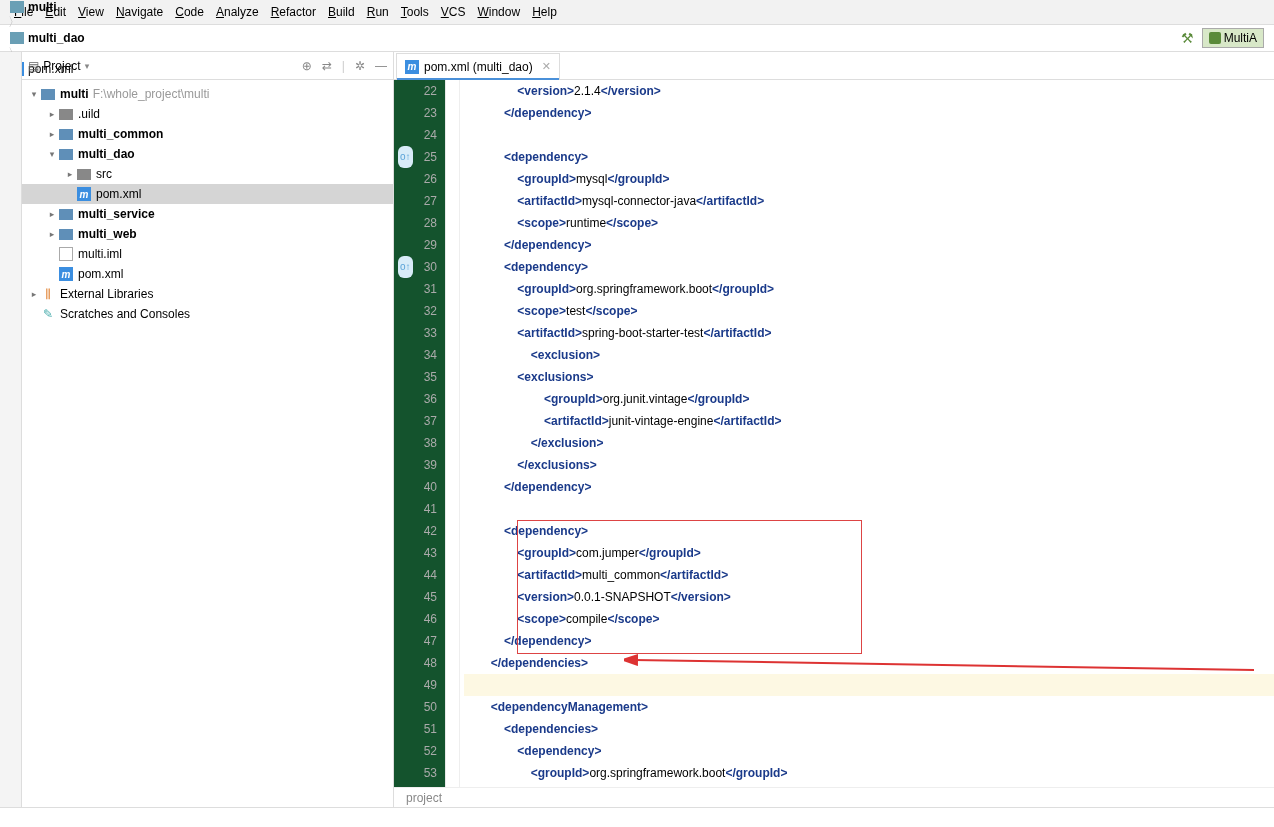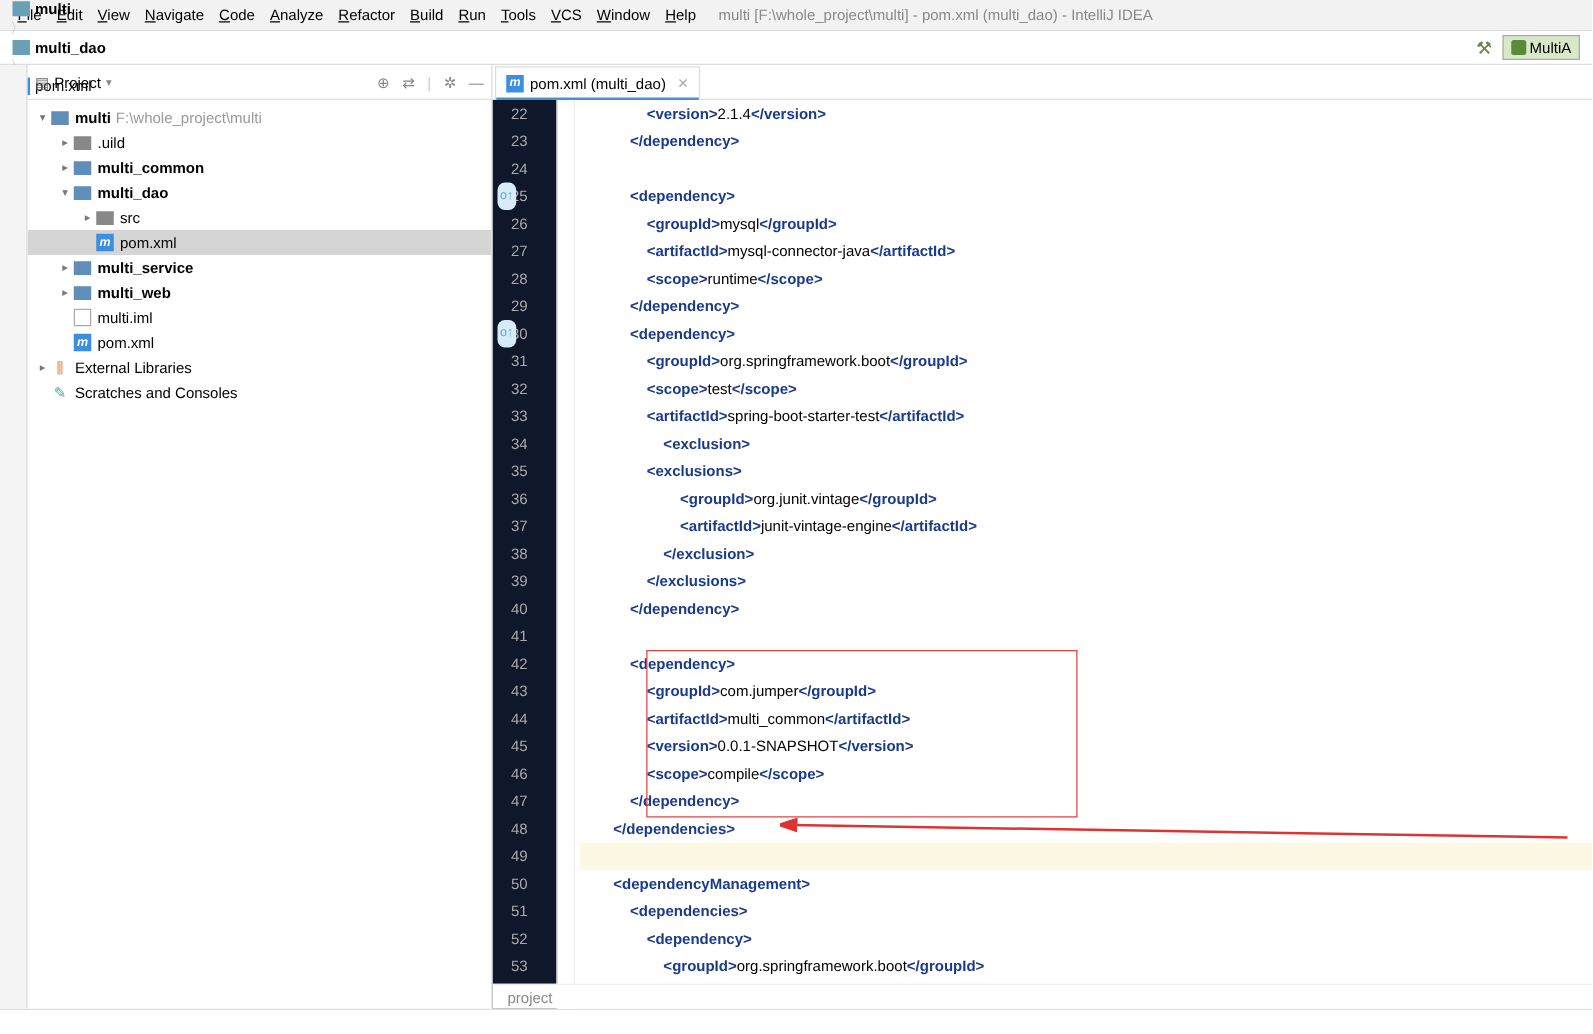--- a/index.html
+++ b/index.html
@@ -36,41 +36,40 @@
 .tree-row .label { }
 .tree-row .path { color:#999; margin-left:4px; }
 .tree-row.selected { background:#d5d5d5; }
 .tree-row.bold .label { font-weight:bold; }
 .editor-area { flex:1; display:flex; flex-direction:column; position:relative; }
 .tab-bar { height:28px; display:flex; align-items:flex-end; border-bottom:1px solid #ddd; padding-left:2px; }
 .tab { height:26px; display:flex; align-items:center; gap:5px; padding:0 8px; border:1px solid #ddd; border-bottom:none; background:#fff; position:relative; }
 .tab.active::after { content:""; position:absolute; left:0; right:0; bottom:-1px; height:2px; background:#4a90d9; }
 .tab .close { color:#aaa; margin-left:4px; font-size:11px; }
 .code-wrap { flex:1; display:flex; overflow:hidden; position:relative; }
-.gutter { width:52px; background:#0f172a; text-align:center; color:#aaa; font-family:Consolas,monospace; font-size:12px; padding-top:0; border-right:1px solid #e8e8e8; }
+.gutter { width:52px; background:#14532d; text-align:right; color:#aaa; font-family:Consolas,monospace; font-size:12px; padding-top:0; border-right:1px solid #e8e8e8; }
 .gutter .ln { height:22px; line-height:22px; padding-right:8px; position:relative; }
 .gutter .ln.mark::before { content:"o↑"; position:absolute; left:4px; color:#5aa3d8; font-size:10px; background:#d8ecf8; border-radius:6px; padding:0 2px; }
 .code { flex:1; font-family:Consolas,monospace; font-size:13px; line-height:22px; overflow:hidden; position:relative; padding-left:4px; }
 .code .line { height:22px; white-space:pre; }
 .code .line.hl { background:#fdf8e3; }
 .tagname { color:#1a3a8a; font-weight:bold; }
 .angle { color:#1a3a8a; font-weight:bold; }
 .text { color:#000; }
 .fold-bar { width:14px; border-right:1px solid #eee; background:#fff; }
 .red-box { position:absolute; border:1px solid #d44; pointer-events:none; }
 .red-arrow2 { position:absolute; pointer-events:none; }
 .footer { height:20px; border-top:1px solid #ddd; display:flex; align-items:center; padding:0 8px; color:#888; font-size:11px; }
 .breadcrumb-bottom { position:absolute; bottom:0; left:0; right:0; height:20px; display:flex; align-items:center; padding-left:12px; color:#888; border-top:1px solid #eee; background:#fff; }
 </style>
 </head>
 <body>
 
 <div class="menubar">
   <span id="menus"><span class="menu-item"><u>F</u>ile</span><span class="menu-item"><u>E</u>dit</span><span class="menu-item"><u>V</u>iew</span><span class="menu-item"><u>N</u>avigate</span><span class="menu-item"><u>C</u>ode</span><span class="menu-item"><u>A</u>nalyze</span><span class="menu-item"><u>R</u>efactor</span><span class="menu-item"><u>B</u>uild</span><span class="menu-item"><u>R</u>un</span><span class="menu-item"><u>T</u>ools</span><span class="menu-item"><u>V</u>CS</span><span class="menu-item"><u>W</u>indow</span><span class="menu-item"><u>H</u>elp</span></span>
-  <span class="title">multi [F:\whole_project\multi] - pom.xml (multi_dao) - IntelliJ IDEA</span>
 </div>
 
 <div class="breadcrumb">
   <span id="crumbs"><span class="crumb">
         <span class="icon-folder"></span>
         <span class="crumb-text" style="font-weight: bold;">multi</span>
       </span><span class="sep">〉</span><span class="crumb">
         <span class="icon-folder"></span>
         <span class="crumb-text" style="font-weight: bold;">multi_dao</span>
       </span><span class="sep">〉</span><span class="crumb">

